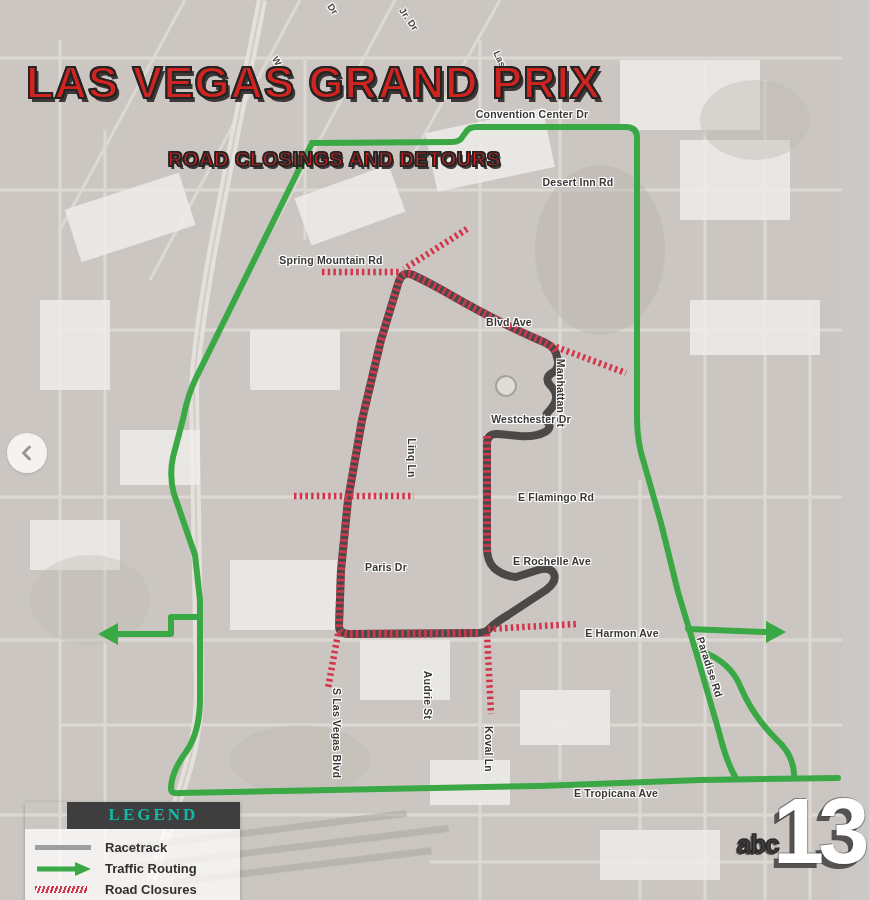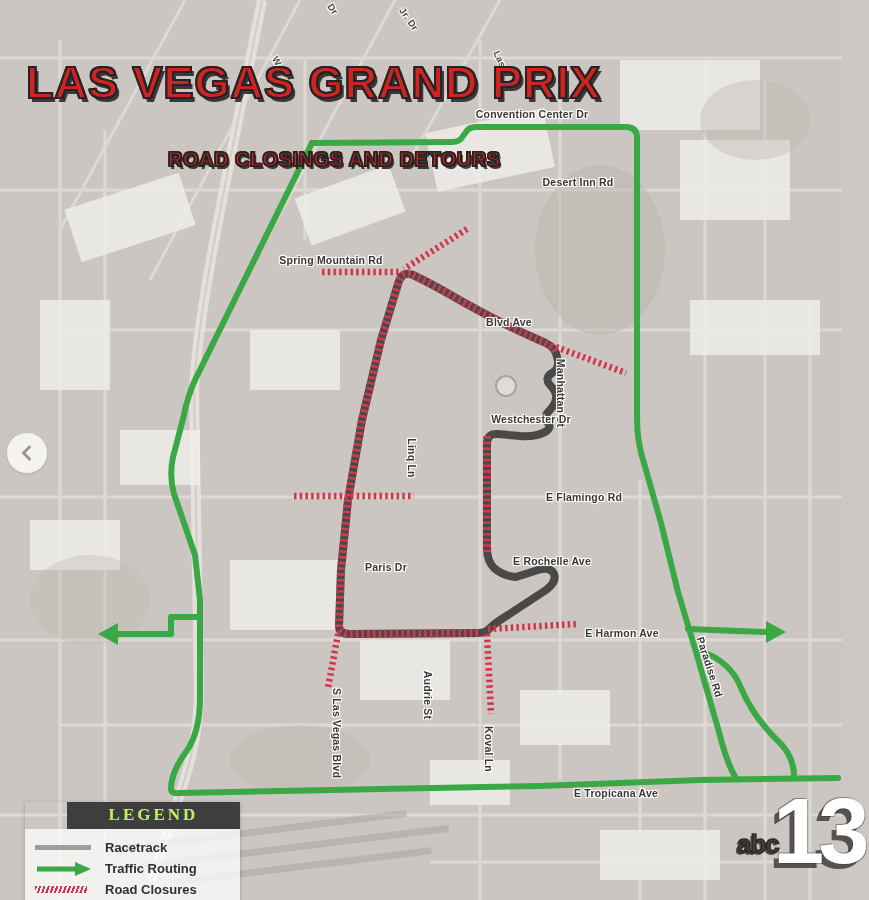--- a/index.html
+++ b/index.html
@@ -29,21 +29,21 @@
     position:absolute;left:168px;top:148px;z-index:30;
     font-size:20px;font-weight:bold;letter-spacing:.5px;color:#d02420;
     -webkit-text-stroke:1.5px #262324;
     text-shadow:2px 3px 0 rgba(35,30,30,.85),-1px -1px 0 #2a2626,1px -1px 0 #2a2626,-1px 1px 0 #2a2626,1px 1px 0 #2a2626;
     white-space:nowrap;
   }
 
   
   .legend{position:absolute;left:25px;top:802px;width:215px;z-index:40;box-shadow:0 1px 4px rgba(0,0,0,.25);}
   .legend-header{
-    background:#3f3e3e;color:#bef264;text-align:center;
+    background:#3f3e3e;color:#14b8a6;text-align:center;
     font-family:"Liberation Serif",serif;font-weight:bold;font-size:17px;
     letter-spacing:3px;padding:3px 0 4px 0;margin-left:42px;
   }
   .legend-body{background:rgba(255,255,255,.75);padding:8px 10px 9px 10px;}
   .legend-row{display:flex;align-items:center;height:21px;}
   .legend-label{font-size:13px;font-weight:bold;color:#33312f;margin-left:14px;}
   .sw{width:56px;flex:0 0 56px;display:flex;align-items:center;}
   .sw-track{height:5px;background:#9e9e9e;}
   .sw-hatch{height:7px;background:repeating-linear-gradient(110deg,#d4344a 0 2px,rgba(255,255,255,0) 2px 4px);}
 
@@ -144,21 +144,21 @@
   </div>
 
   <div class="gutter"></div>
 
   <div class="road-label" style="left:532px;top:114px;transform:translate(-50%,-50%);">Convention Center Dr</div>
   <div class="road-label" style="left:578px;top:182px;transform:translate(-50%,-50%);">Desert Inn Rd</div>
   <div class="road-label" style="left:331px;top:260px;transform:translate(-50%,-50%);">Spring Mountain Rd</div>
   <div class="road-label" style="left:509px;top:322px;transform:translate(-50%,-50%);">Blvd Ave</div>
   <div class="road-label" style="left:561px;top:393px;transform:translate(-50%,-50%) rotate(90deg);">Manhattan St</div>
   <div class="road-label" style="left:531px;top:419px;transform:translate(-50%,-50%);">Westchester Dr</div>
-  <div class="road-label" style="left:556px;top:497px;transform:translate(-50%,-50%);margin-left:28px;">E Flamingo Rd</div>
+  <div class="road-label" style="left:556px;top:497px;transform:translate(-50%,-50%);">E Flamingo Rd</div>
   <div class="road-label" style="left:412px;top:458px;transform:translate(-50%,-50%) rotate(90deg);">Linq Ln</div>
   <div class="road-label" style="left:386px;top:567px;transform:translate(-50%,-50%);">Paris Dr</div>
   <div class="road-label" style="left:512px;top:561px;transform:translate(-50%,-50%);margin-left:40px;">E Rochelle Ave</div>
   <div class="road-label" style="left:622px;top:633px;transform:translate(-50%,-50%);">E Harmon Ave</div>
   <div class="road-label" style="left:710px;top:667px;transform:translate(-50%,-50%) rotate(72deg);">Paradise Rd</div>
   <div class="road-label" style="left:337px;top:733px;transform:translate(-50%,-50%) rotate(90deg);">S Las Vegas Blvd</div>
   <div class="road-label" style="left:428px;top:695px;transform:translate(-50%,-50%) rotate(90deg);">Audrie St</div>
   <div class="road-label" style="left:489px;top:749px;transform:translate(-50%,-50%) rotate(90deg);">Koval Ln</div>
   <div class="road-label" style="left:616px;top:793px;transform:translate(-50%,-50%);">E Tropicana Ave</div>
   <div class="road-label frag" style="left:409px;top:19px;transform:translate(-50%,-50%) rotate(55deg);">Jr. Dr</div>

